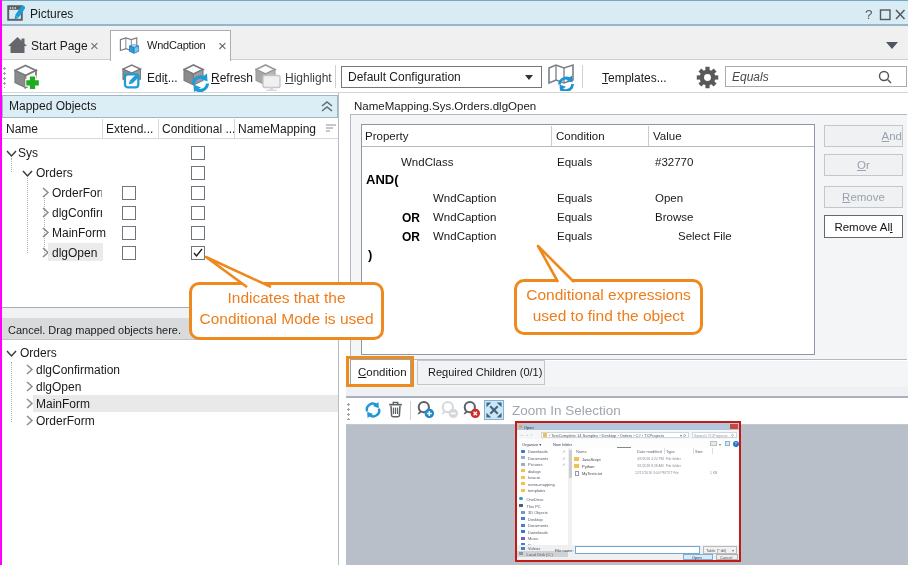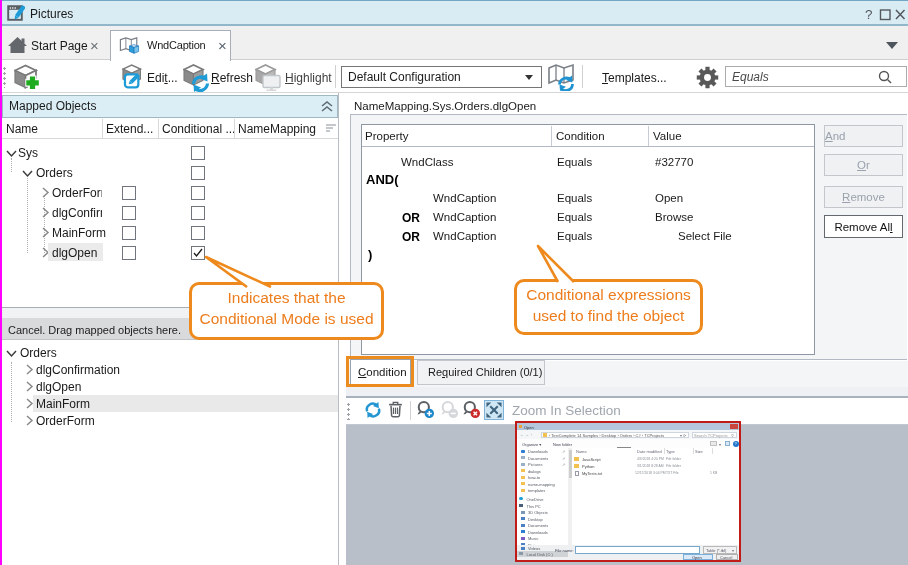--- a/index.html
+++ b/index.html
@@ -277,21 +277,21 @@
   <div class="abs t11" style="left:557px;top:211px;">Equals</div>
   <div class="abs t11" style="left:655px;top:211px;">Browse</div>
   <div class="abs" style="left:402px;top:230px;font-size:12px;font-weight:bold;color:#000;">OR</div>
   <div class="abs t11" style="left:433px;top:230px;">WndCaption</div>
   <div class="abs t11" style="left:557px;top:230px;">Equals</div>
   <div class="abs t11" style="left:655px;top:230px;margin-left:23px;">Select File</div>
   <div class="abs" style="left:368px;top:247px;font-size:13px;font-weight:bold;color:#000;">)</div>
 </div>
 
 <div id="buttons">
-  <div class="abs" style="left:824px;top:125px;width:79px;height:22px;background:#f0f1f3;border:1px solid #c3c7cc;text-align:left;font-size:11.5px;color:#9aa2ad;line-height:21px;"><u>A</u>nd</div>
+  <div class="abs" style="left:824px;top:125px;width:79px;height:22px;background:#f0f1f3;border:1px solid #c3c7cc;text-align:right;font-size:11.5px;color:#9aa2ad;line-height:21px;"><u>A</u>nd</div>
   <div class="abs" style="left:824px;top:154px;width:79px;height:22px;background:#f0f1f3;border:1px solid #c3c7cc;text-align:center;font-size:11.5px;color:#9aa2ad;line-height:21px;"><u>O</u>r</div>
   <div class="abs" style="left:824px;top:186px;width:79px;height:22px;background:#f0f1f3;border:1px solid #c3c7cc;text-align:center;font-size:11.5px;color:#9aa2ad;line-height:21px;"><u>R</u>emove</div>
   <div class="abs" style="left:824px;top:215px;width:79px;height:23px;background:#fff;border:1px solid #64696f;text-align:center;font-size:11.5px;color:#111;line-height:22px;">Remove Al<u>l</u></div>
 </div>
 
 <div class="abs" style="left:346px;top:361px;width:562px;height:26px;background:#f4f5f7;"></div>
 <div class="abs" style="left:346px;top:387px;width:562px;height:9px;background:#eff0f3;"></div>
 <div class="abs" style="left:346px;top:396px;width:562px;height:2px;background:#a8b1bd;"></div>
 <div class="abs" style="left:346px;top:398px;width:562px;height:26px;background:#fff;"></div>
 <div class="abs" style="left:346px;top:424px;width:562px;height:1.5px;background:#c2c8d0;"></div>

